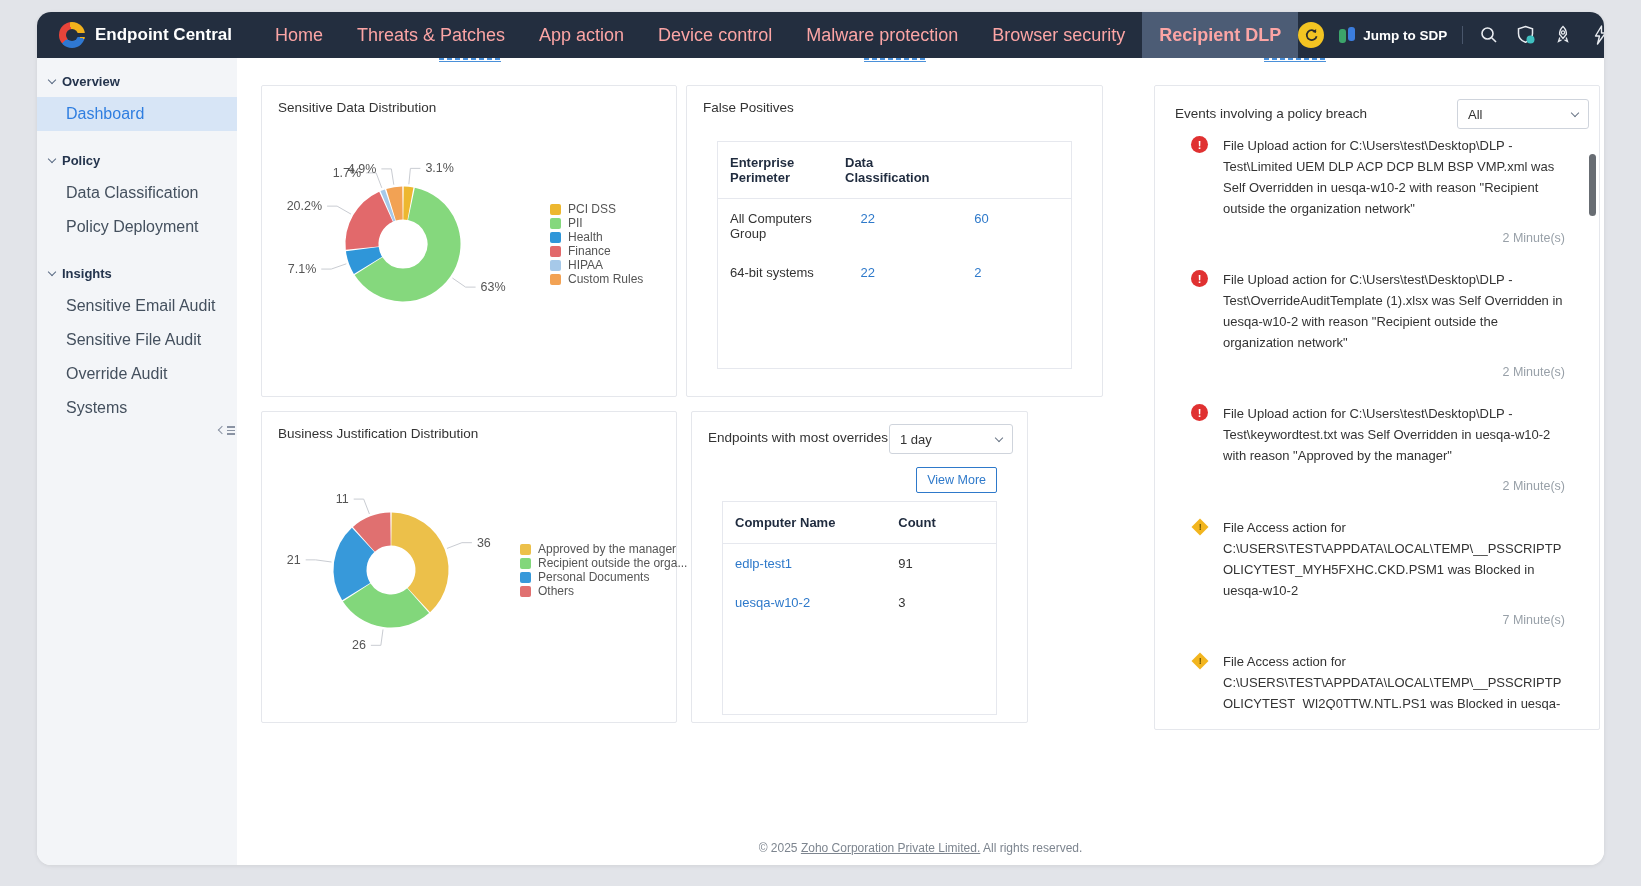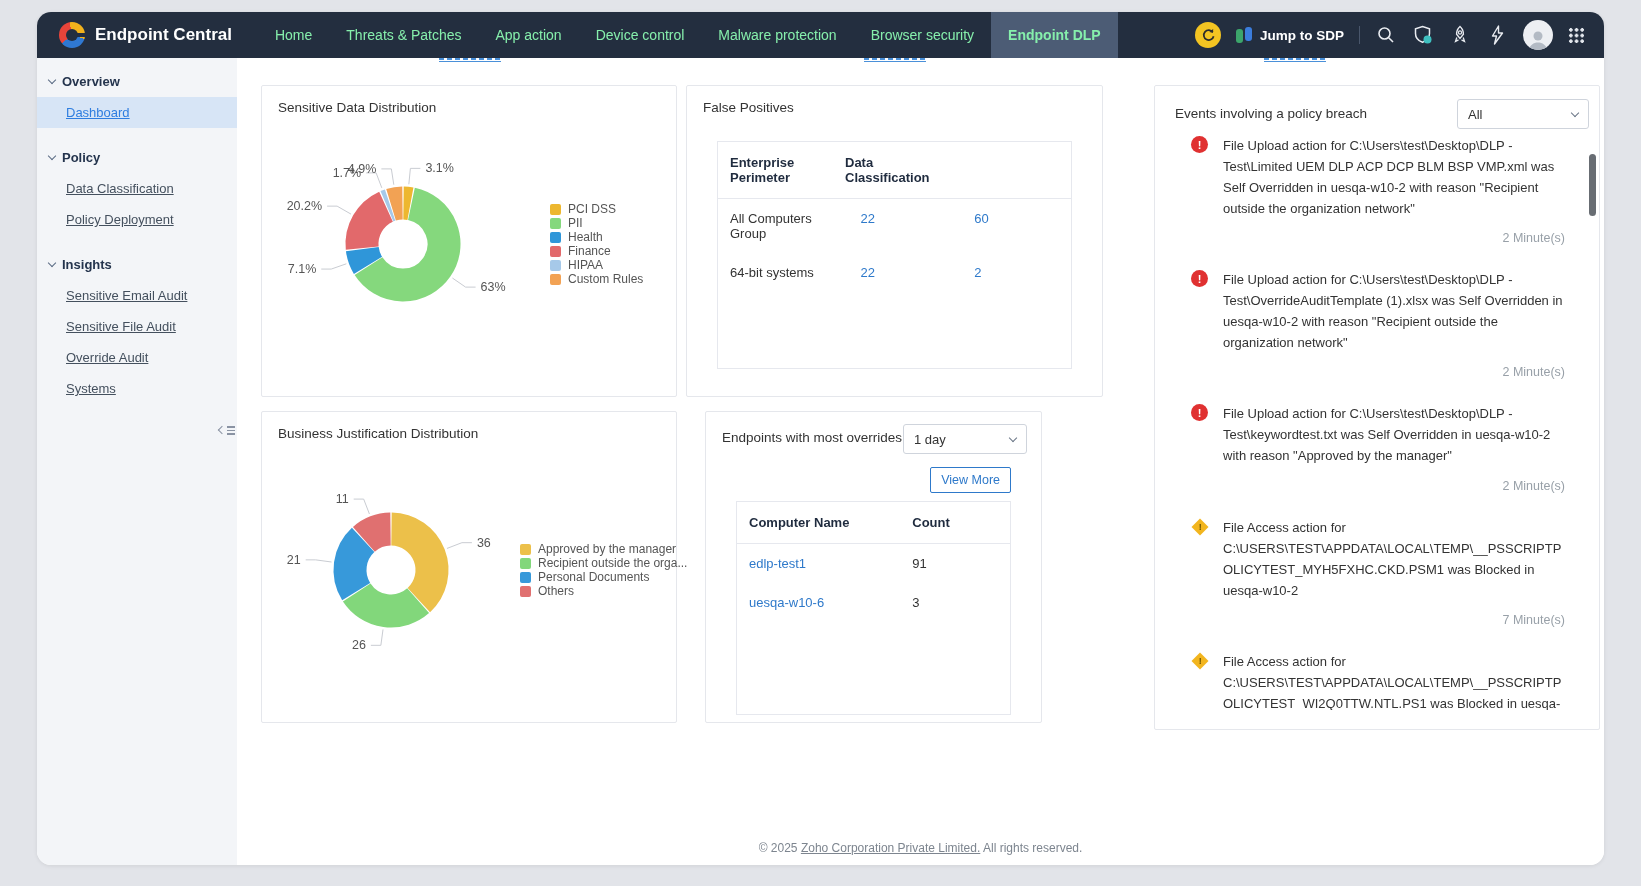--- a/index.html
+++ b/index.html
@@ -7,55 +7,55 @@
   .window { position:absolute; left:37px; top:12px; width:1567px; height:853px; background:#fff; border-radius:14px; overflow:hidden; box-shadow:0 1px 4px rgba(0,0,0,.08); }
 
   
   .topnav { height:46px; background:#232e3f; display:flex; align-items:stretch; }
   .brand { display:flex; align-items:center; gap:10px; padding:0 26px 0 22px; }
   .logo { width:26px; height:26px; border-radius:50%; background:conic-gradient(from 230deg,#e8443a 0 33%,#f2b21c 33% 66%,#2f78d2 66% 100%); position:relative; }
   .logo::after { content:""; position:absolute; left:7px; top:7px; width:12px; height:12px; border-radius:50%; background:#232e3f; }
   .logo .slot { position:absolute; right:0; top:11px; width:8px; height:4px; background:#232e3f; }
   .brand-name { color:#fff; font-size:17px; font-weight:bold; white-space:nowrap; }
   .nav-menu { display:flex; align-items:stretch; }
-  .nav-item { display:flex; align-items:center; padding:0 17px; color:#86efac; font-size:14px; cursor:pointer; white-space:nowrap; }
+  .nav-item { display:flex; align-items:center; padding:0 17px; color:#fca5a5; font-size:18px; cursor:pointer; white-space:nowrap; }
   .nav-item.active { background:#4c5c75; font-weight:bold; }
   .nav-right { margin-left:auto; display:flex; align-items:center; gap:15px; padding-right:20px; }
   .sync-icon { width:26px; height:26px; border-radius:50%; background:#f3c422; display:flex; align-items:center; justify-content:center; cursor:pointer; }
   .sdp-group { display:flex; align-items:center; gap:7px; cursor:pointer; }
   .sdp-icon { width:17px; height:17px; position:relative; }
   .sdp-icon i { position:absolute; width:7px; height:14px; border-radius:3px; }
   .sdp-icon i:first-child { left:0; top:2px; background:#3ca56b; }
   .sdp-icon i:last-child { right:1px; top:0; background:#3b7ddd; }
   .sdp-label { color:#fff; font-size:13.5px; font-weight:bold; white-space:nowrap; }
   .nav-divider { width:1px; height:18px; background:#49566b; }
   .nav-ic { width:22px; height:22px; cursor:pointer; }
   .avatar { width:30px; height:30px; border-radius:50%; background:#edeff3; display:flex; align-items:flex-end; justify-content:center; overflow:hidden; cursor:pointer; }
   .grid-ic { width:16px; height:16px; background-image:radial-gradient(#e3e7ed 1.7px, transparent 1.9px); background-size:5.7px 5.7px; cursor:pointer; }
 
   
   .content { display:flex; height:807px; }
   .sidebar { width:200px; background:#f3f5f8; padding-top:8px; position:relative; flex:none; }
   .sb-head { display:flex; align-items:center; gap:7px; padding:8px 12px; font-size:13px; font-weight:bold; color:#24344d; cursor:pointer; }
   .chev { width:6px; height:6px; border-right:1.5px solid #5a6b84; border-bottom:1.5px solid #5a6b84; transform:rotate(45deg); margin-top:-3px; flex:none; }
-  .sb-item { padding:8px 12px 8px 29px; font-size:13px; color:#44505e; cursor:pointer;text-decoration:underline; }
+  .sb-item { padding:8px 12px 8px 29px; font-size:16px; color:#44505e; cursor:pointer; }
   .sb-item.active { background:#d7e5f6; color:#2f7ee0; }
   .sb-section { margin-bottom:14px; }
   .collapse-handle { position:absolute; right:2px; top:368px; display:flex; align-items:center; gap:2px; cursor:pointer; }
   .ch-chev { width:6px; height:6px; border-left:1.5px solid #8a93a3; border-bottom:1.5px solid #8a93a3; transform:rotate(45deg); }
   .ch-bars { display:flex; flex-direction:column; gap:2px; }
   .ch-bars i { display:block; width:8px; height:1.5px; background:#8a93a3; }
 
   .main { flex:1; background:#fff; position:relative; }
   .card { position:absolute; background:#fff; border:1px solid #e5e7ec; border-radius:2px; }
   .card-title { font-size:13.5px; color:#333; padding:14px 16px 0 16px; }
   .card-sdd { left:24px; top:27px; width:416px; height:312px; }
   .card-fp  { left:449px; top:27px; width:417px; height:312px; }
   .card-bjd { left:24px; top:353px; width:416px; height:312px; }
-  .card-ewo { left:468px; top:353px; width:337px; height:312px; }
+  .card-ewo { left:454px; top:353px; width:337px; height:312px; }
   .card-events { left:917px; top:27px; width:446px; height:645px; }
 
   .clip-frag { position:absolute; top:0; height:4px; width:62px; overflow:hidden; }
   .clip-frag .t1 { height:2px; background:repeating-linear-gradient(90deg,#4a90d9 0 5px,transparent 5px 8px); }
   .clip-frag .t2 { height:1px; margin-top:1px; background:#4a90d9; }
 
   
   .chart-row { display:flex; align-items:center; height:258px; }
   .legend { display:flex; flex-direction:column; gap:0; }
   .legend-item { display:flex; align-items:center; gap:7px; font-size:12px; color:#555; white-space:nowrap; }
@@ -102,21 +102,21 @@
         </div>
       <div class="brand-name">Endpoint Central</div>
     </div>
     <div class="nav-menu" id="nav-menu">
         <div class="nav-item">Home</div>
         <div class="nav-item">Threats &amp; Patches</div>
         <div class="nav-item">App action</div>
         <div class="nav-item">Device control</div>
         <div class="nav-item">Malware protection</div>
         <div class="nav-item">Browser security</div>
-        <div class="nav-item active">Endpoint DLP</div>
+        <div class="nav-item active">Recipient DLP</div>
       </div>
     <div class="nav-right">
       <div class="sync-icon">
         <svg width="16" height="16" viewBox="0 0 20 20">
             <path d="M16 6.5 A6.2 6.2 0 1 0 17 11.5" fill="none" stroke="#2c2c2c" stroke-width="2.2"></path>
             <path d="M16.5 2.5 L16.2 7.2 L11.6 6.2 Z" fill="#2c2c2c"></path>
           </svg>
       </div>
       <div class="sdp-group">
         <span class="sdp-icon">
@@ -327,21 +327,21 @@
         <div class="mini-table" id="ewo-table" style="margin-top:56px; height:214px;">
             <div class="mt-row head">
               <div class="mt-cell" style="width: 180px;">Computer Name</div>
               <div class="mt-cell" style="width: 120px;">Count</div>
             </div>
             <div class="mt-row body">
               <div class="mt-cell" style="width: 180px;"><a class="blue" href="#">edlp-test1</a></div>
               <div class="mt-cell" style="width: 120px;">91</div>
             </div>
             <div class="mt-row body">
-              <div class="mt-cell" style="width: 180px;"><a class="blue" href="#">uesqa-w10-6</a></div>
+              <div class="mt-cell" style="width: 180px;"><a class="blue" href="#">uesqa-w10-2</a></div>
               <div class="mt-cell" style="width: 120px;">3</div>
             </div>
           </div>
       </div>
 
       <div class="card card-events">
         <div class="card-title" style="padding:20px 20px 0 20px;">Events involving a policy breach</div>
         <div class="select" style="top:13px; right:10px; width:132px;">
           <span>All</span>
           <span class="chev"></span>

